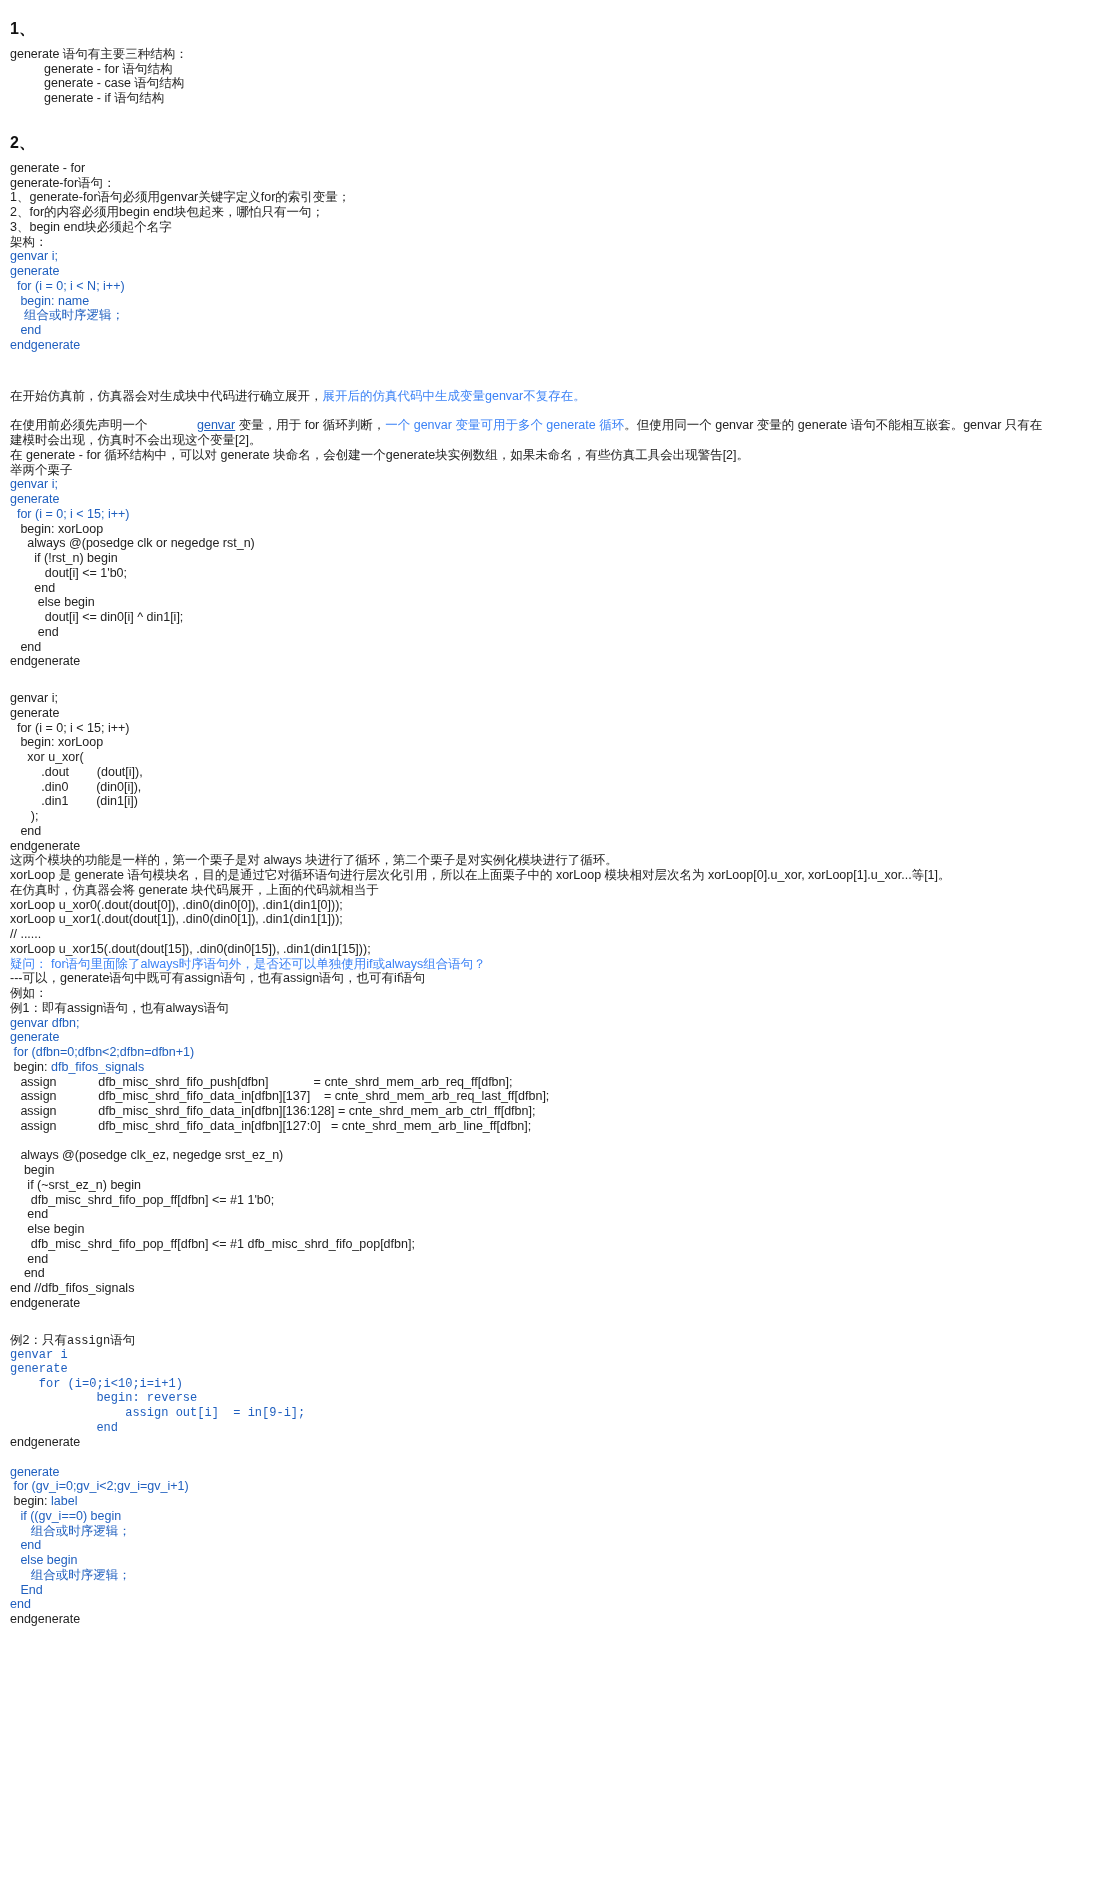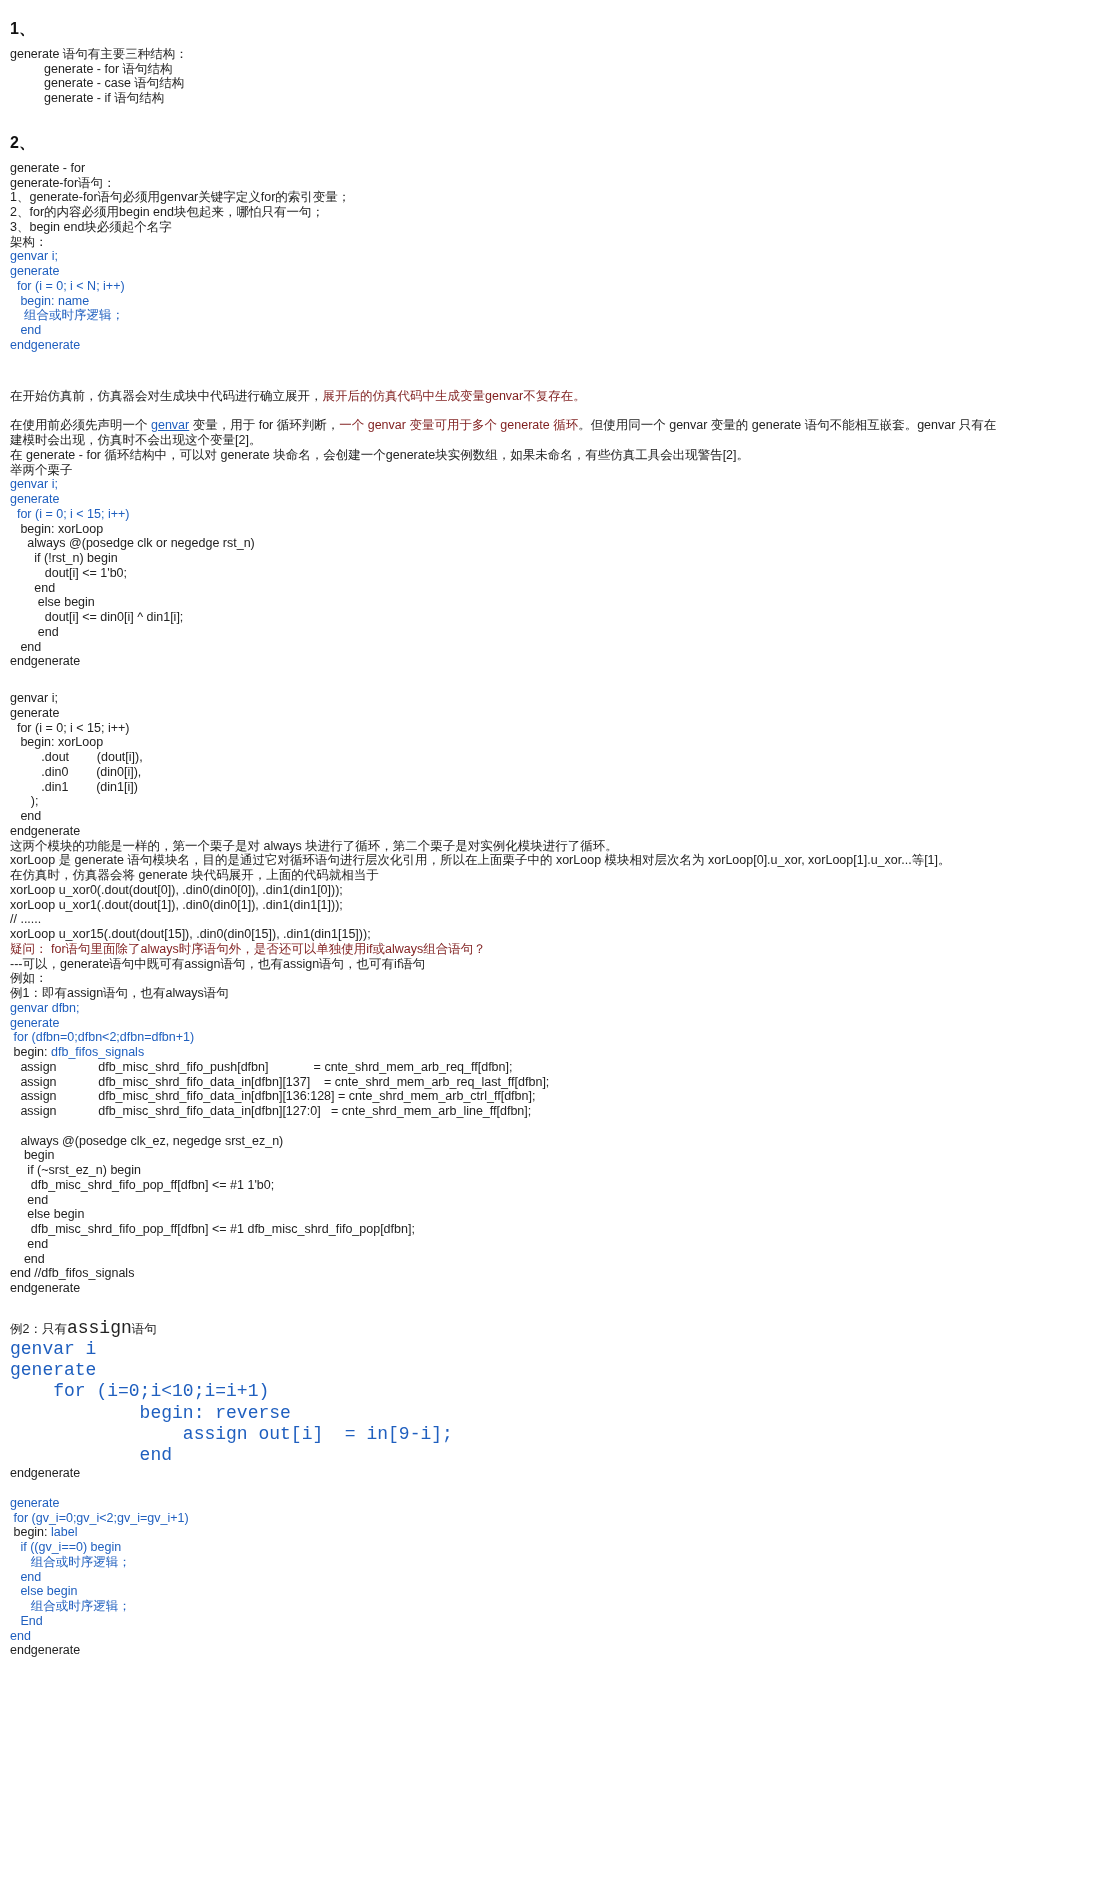--- a/index.html
+++ b/index.html
@@ -10,23 +10,23 @@
     color:#222;
     line-height:1.18;
   }
   .page{padding:14px 10px 30px 10px;}
   .h-num{font-size:16px;font-weight:bold;color:#111;margin:6px 0 8px 0;}
   .line{white-space:pre;min-height:14.6px;}
   .blank{height:14.6px;}
   .blank-lg{height:22px;}
   .ind1{padding-left:34px;}
   .code{color:#1f5fbf;}
-  .red{color:#7f1d1d;margin-top:38px;}
-  .mono{font-family:"Liberation Mono","DejaVu Sans Mono",monospace;font-size:18px;}
-  .u{text-decoration:underline;}
+  .red{color:#3b82f6;margin-top:38px;}
+  .mono{font-family:"Liberation Mono","DejaVu Sans Mono",monospace;font-size:12px;}
+  .u{text-decoration:underline;margin-left:46px;}
 </style>
 </head>
 <body>
 
 <div class="page">
 
   <div class="h-num">1、</div>
   <div class="line">generate 语句有主要三种结构：</div>
   <div class="line ind1">generate - for 语句结构</div>
   <div class="line ind1">generate - case 语句结构</div>
@@ -75,20 +75,21 @@
   <div class="line">        end</div>
   <div class="line">   end</div>
   <div class="line">endgenerate</div>
 
   <div class="blank-lg"></div>
 
   <div class="line">genvar i;</div>
   <div class="line">generate</div>
   <div class="line">  for (i = 0; i &lt; 15; i++)</div>
   <div class="line">   begin: xorLoop</div>
+  <div class="line">     xor u_xor(</div>
   <div class="line">         .dout        (dout[i]),</div>
   <div class="line">         .din0        (din0[i]),</div>
   <div class="line">         .din1        (din1[i])</div>
   <div class="line">      );</div>
   <div class="line">   end</div>
   <div class="line">endgenerate</div>
 
   <div class="line">这两个模块的功能是一样的，第一个栗子是对 always 块进行了循环，第二个栗子是对实例化模块进行了循环。</div>
   <div class="line">xorLoop 是 generate 语句模块名，目的是通过它对循环语句进行层次化引用，所以在上面栗子中的 xorLoop 模块相对层次名为 xorLoop[0].u_xor, xorLoop[1].u_xor...等[1]。</div>
   <div class="line">在仿真时，仿真器会将 generate 块代码展开，上面的代码就相当于</div>

